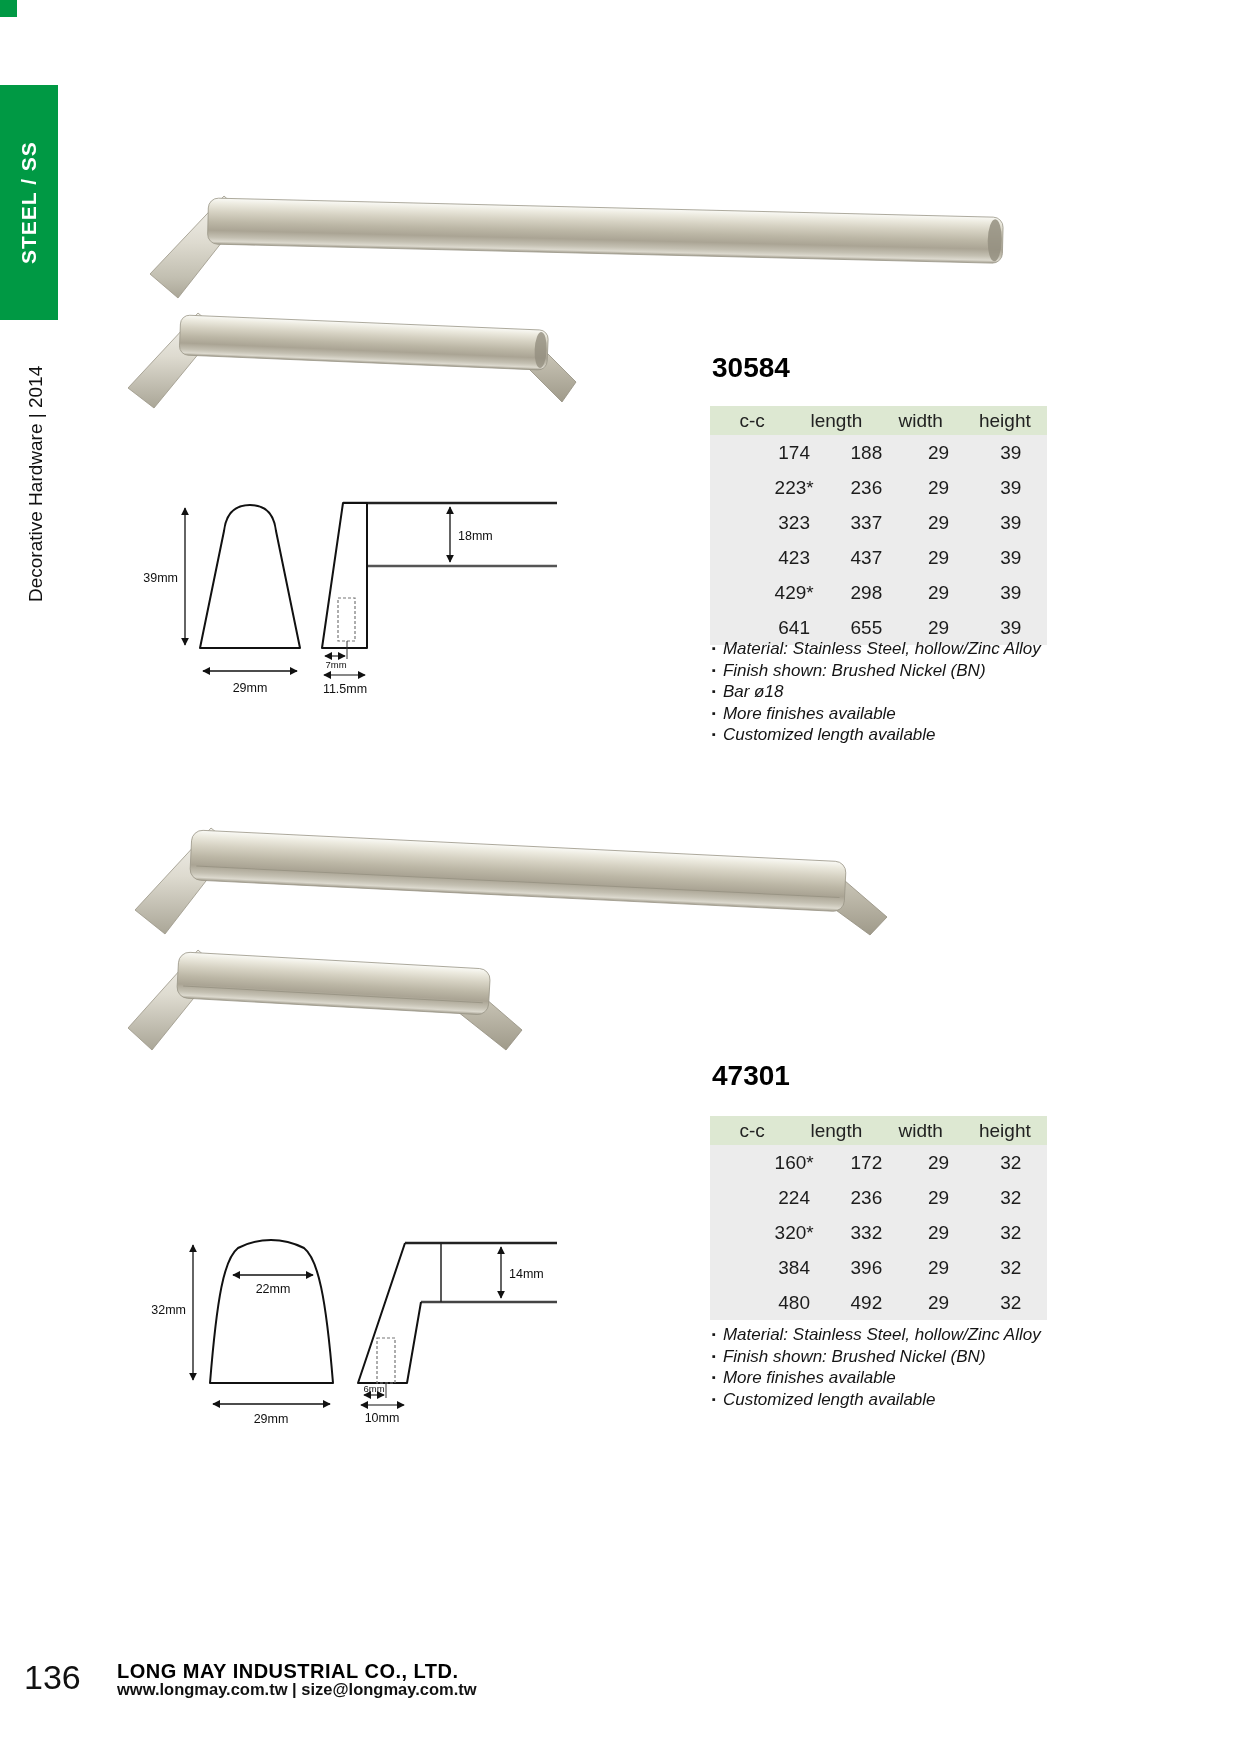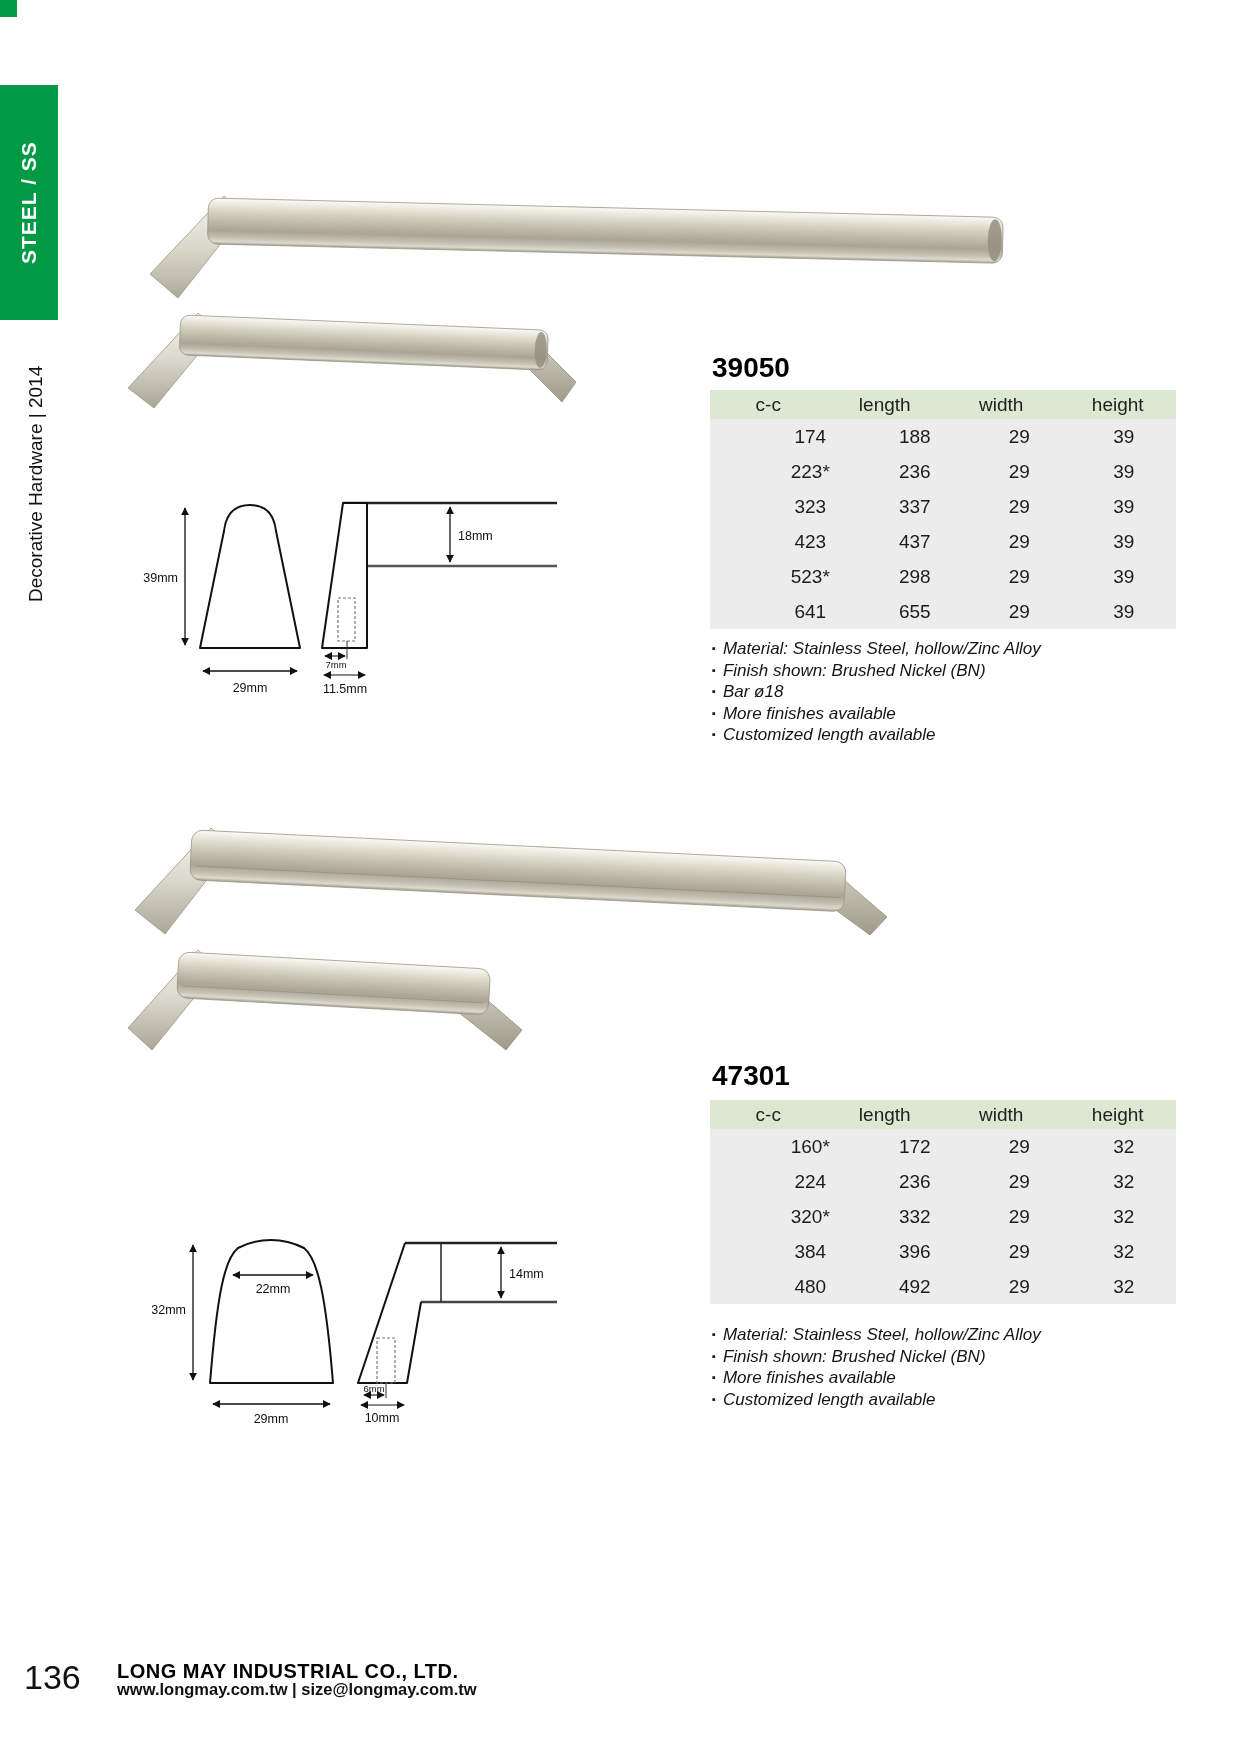--- a/index.html
+++ b/index.html
@@ -18,21 +18,21 @@
   
   .edition{left:16px;top:348px;width:40px;height:272px;}
   .edition span{display:block;width:40px;height:272px;writing-mode:vertical-rl;transform:rotate(180deg);
       text-align:center;line-height:40px;color:#111;font-size:19px;}
 
   .page-title{left:400px;top:78px;width:605px;text-align:right;font-size:45px;color:#55505a;
       letter-spacing:.5px;white-space:nowrap;}
 
   .model-no{font-size:28px;font-weight:bold;color:#000;}
 
-  .spec-table{width:466px;}
+  .spec-table{width:337px;margin-top:16px;}
   .spec-table .thead,.spec-table .trow{display:grid;grid-template-columns:repeat(4,1fr);
       align-items:center;text-align:center;}
   .spec-table .thead{background:#dde8d2;height:29px;font-size:19px;color:#222;}
   .spec-table .trow{background:#ececec;height:35px;font-size:19px;color:#1c1c1c;padding-left:48px;}
 
   ul.features{list-style:none;margin:0;padding:0;font-size:17px;color:#151515;}
   ul.features li{margin:0 0 4px 0;line-height:17.5px;font-style:italic;}
   ul.features li::before{content:"▪";font-size:11px;margin-right:7px;vertical-align:2px;}
 
   .note-block{font-size:17px;color:#151515;line-height:18.5px;}
@@ -137,21 +137,21 @@
     <rect x="198" y="103" width="17" height="43" fill="none" stroke="#777" stroke-width="1.2" stroke-dasharray="3,2"></rect>
     <line x1="207" y1="146" x2="207" y2="164" stroke="#333" stroke-width="1"></line>
     <line x1="185" y1="161" x2="205" y2="161" stroke="#111" stroke-width="1.1" marker-start="url(#arr1)" marker-end="url(#arr1)"></line>
     <text x="196" y="173" text-anchor="middle" class="dim-sm">7mm</text>
     <line x1="184" y1="180" x2="225" y2="180" stroke="#111" stroke-width="1.1" marker-start="url(#arr1)" marker-end="url(#arr1)"></line>
     <text x="205" y="198" text-anchor="middle" class="dim">11.5mm</text>
     <line x1="310" y1="12" x2="310" y2="67" stroke="#111" stroke-width="1.3" marker-start="url(#arr1)" marker-end="url(#arr1)"></line>
     <text x="318" y="45" text-anchor="start" class="dim">18mm</text>
   </svg>
 
-  <div class="abs model-no" style="left:712px;top:352px;">39050</div>
+  <div class="abs model-no" style="left:712px;top:352px;">30584</div>
 
   <div class="abs spec-table" style="left:710px;top:390px;">
     <div class="thead">
       <div>c-c</div>
       <div>length</div>
       <div>width</div>
       <div>height</div>
     </div>
     <div class="trow">
       <div>174</div>
@@ -171,21 +171,21 @@
       <div>29</div>
       <div>39</div>
     </div>
     <div class="trow">
       <div>423</div>
       <div>437</div>
       <div>29</div>
       <div>39</div>
     </div>
     <div class="trow">
-      <div>523*</div>
+      <div>429*</div>
       <div>298</div>
       <div>29</div>
       <div>39</div>
     </div>
     <div class="trow">
       <div>641</div>
       <div>655</div>
       <div>29</div>
       <div>39</div>
     </div>

